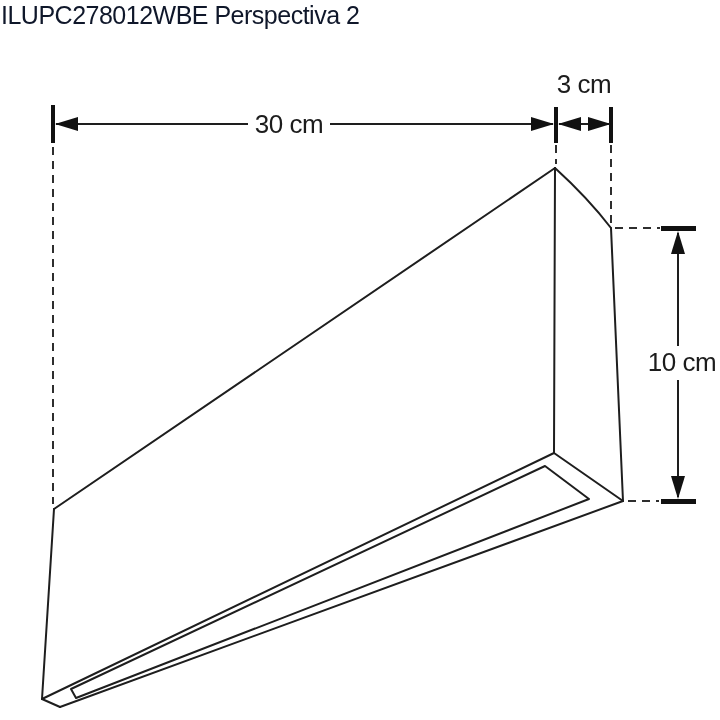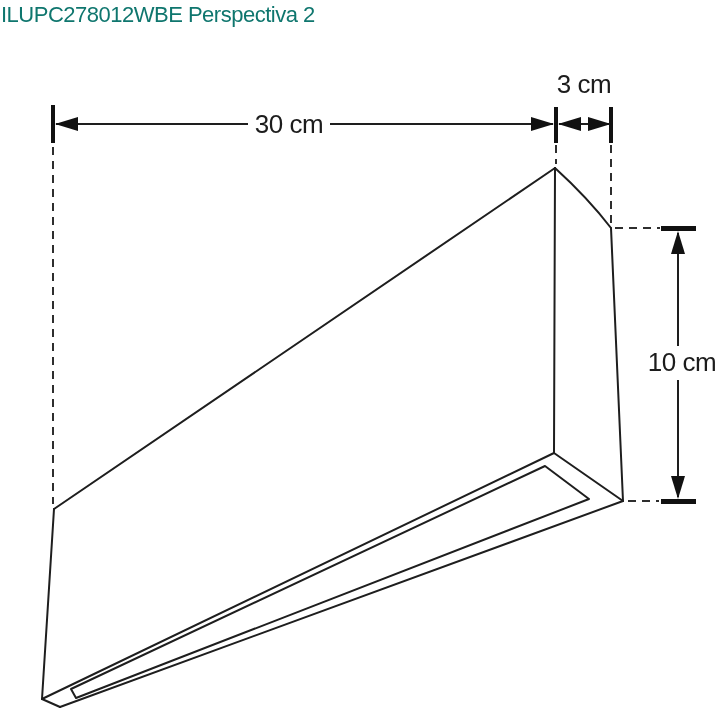--- a/index.html
+++ b/index.html
@@ -12,23 +12,23 @@
     width: 720px;
     height: 720px;
     background: #ffffff;
     overflow: hidden;
     font-family: "Liberation Sans", sans-serif;
   }
   #drawing-title {
     position: absolute;
     top: 1px;
     left: 1px;
-    font-size: 22px;
+    font-size: 25px;
     line-height: 28px;
-    color: #0f766e;
+    color: #0f172a;
     letter-spacing: -0.5px;
     white-space: nowrap;
   }
   svg { position: absolute; top: 0; left: 0; }
   .solid {
     fill: none;
     stroke: #1e1e1e;
     stroke-width: 2;
     stroke-linecap: round;
     stroke-linejoin: round;

